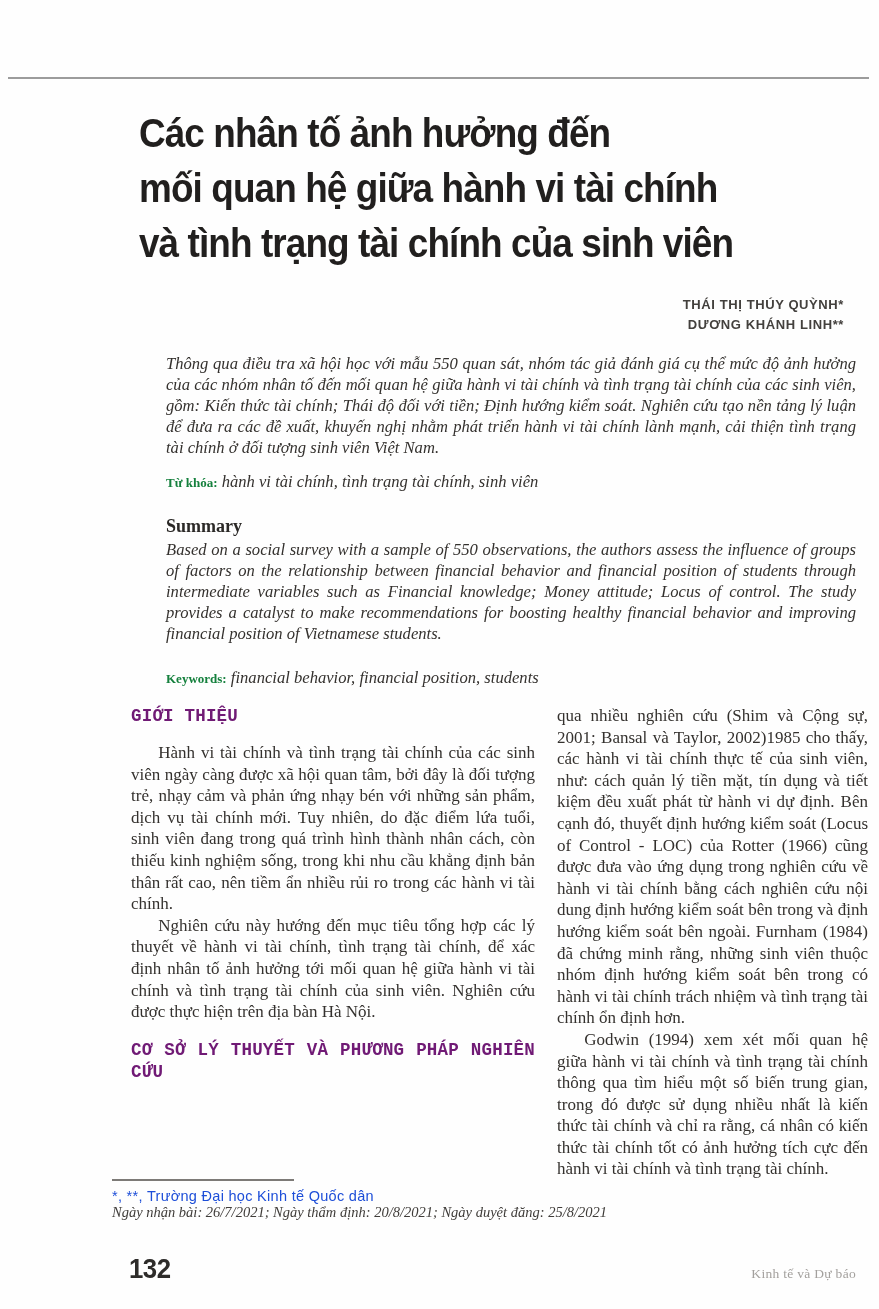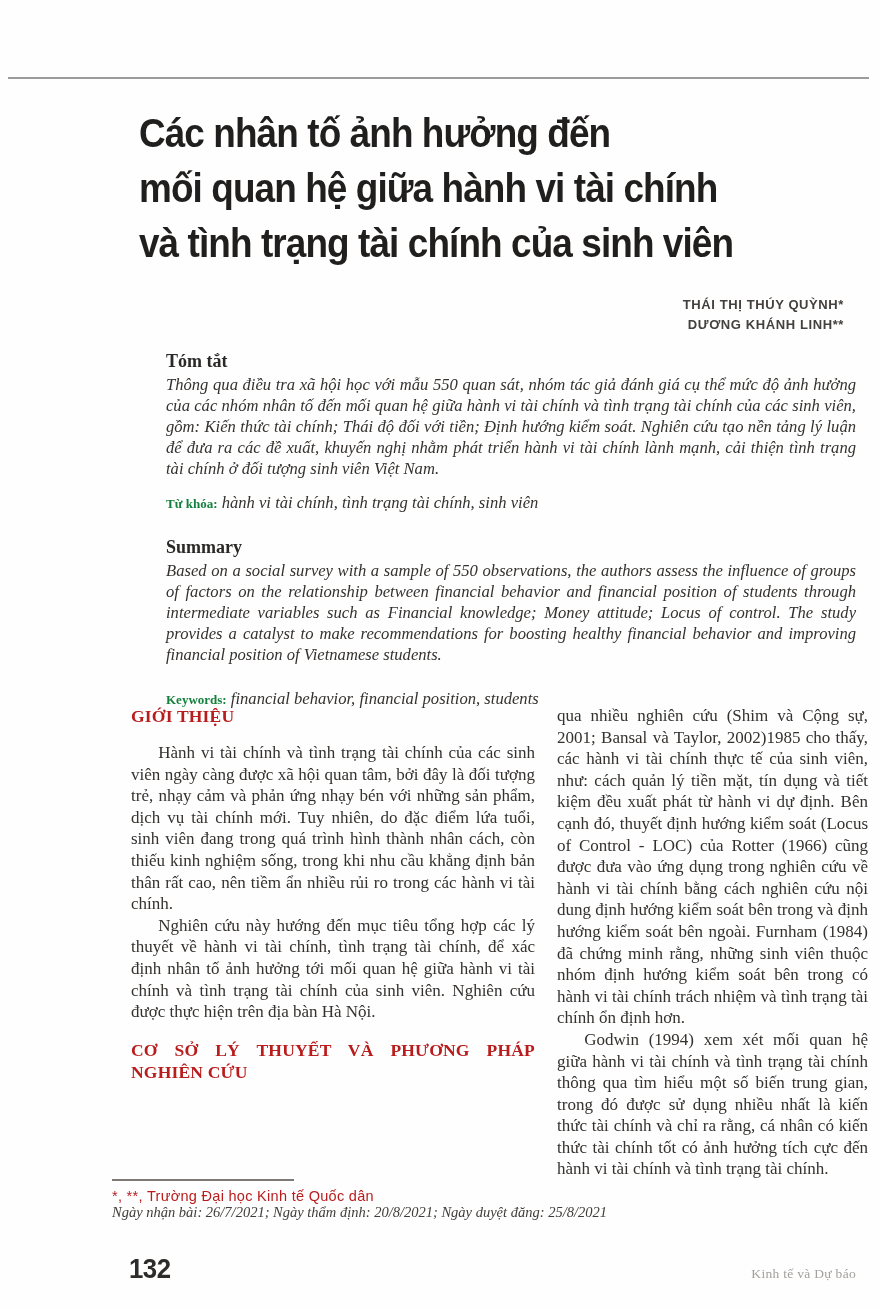--- a/index.html
+++ b/index.html
@@ -55,39 +55,39 @@
     position: absolute; top: 705px; left: 131px; width: 737px;
     display: flex; gap: 22px;
   }
   .col { font-size: 17px; line-height: 21.6px; text-align: justify; color: #34312e; }
   .col-left  { width: 404px; }
   .col-right { width: 311px; }
   .col p { text-align: justify; }
   .p-indent { text-indent: 1.6em; }
 
   .sec-heading {
-    font-family: Liberation Serif, serif;
+    font-family: Liberation Mono, monospace;
     font-weight: bold; font-size: 17.5px; line-height: 22px;
-    color: #b91c1c; letter-spacing: 0.2px;
+    color: #701a75; letter-spacing: 0.2px;
     margin-bottom: 15px; text-align: left;
   }
   .sec-heading.justified { text-align: justify; margin-top: 16px; margin-bottom: 13px; }
   .sub-heading {
     font-family: "Liberation Serif", serif;
     font-weight: bold; font-size: 17px; color: #2b2927;
     text-indent: 1.6em; margin-bottom: 2px;
   }
 
   .footnote {
     position: absolute; top: 1179px; left: 112px; width: 700px;
   }
   .footnote-rule { width: 182px; height: 2px; background: #7d7a77; margin-bottom: 7px; }
   .footnote-affil {
     font-family: "Liberation Sans", sans-serif;
-    font-size: 14.5px; color: #b91c1c; letter-spacing: 0.3px;
+    font-size: 14.5px; color: #1d4ed8; letter-spacing: 0.3px;
   }
   .footnote-dates {
     font-style: italic; font-size: 14.5px; color: #3f3c39; 
   }
 
   .page-number {
     position: absolute; left: 129px; top: 1253px;
     font-family: "Liberation Sans", sans-serif;
     font-weight: bold; font-size: 28px; color: #2e2c2a;
     letter-spacing: -0.5px; transform: scaleX(0.92); transform-origin: left top;
@@ -110,21 +110,20 @@
     <div>mối quan hệ giữa hành vi tài chính</div>
     <div>và tình trạng tài chính của sinh viên</div>
   </div>
 
   <div class="authors">
     <div>THÁI THỊ THÚY QUỲNH*</div>
     <div>DƯƠNG KHÁNH LINH**</div>
   </div>
 
   <div class="abstract-block">
-    <div class="abstract-heading">Tóm tắt</div>
     <p class="abstract-body">Thông qua điều tra xã hội học với mẫu 550 quan sát, nhóm tác giả đánh giá cụ thể mức độ ảnh hưởng của các nhóm nhân tố đến mối quan hệ giữa hành vi tài chính và tình trạng tài chính của các sinh viên, gồm: Kiến thức tài chính; Thái độ đối với tiền; Định hướng kiểm soát. Nghiên cứu tạo nền tảng lý luận để đưa ra các đề xuất, khuyến nghị nhằm phát triển hành vi tài chính lành mạnh, cải thiện tình trạng tài chính ở đối tượng sinh viên Việt Nam.</p>
 
     <p class="kw-line"><span class="kw-label">Từ khóa:</span>
       <span class="kw-body">hành vi tài chính, tình trạng tài chính, sinh viên</span></p>
 
     <div class="abstract-heading summary-gap">Summary</div>
     <p class="abstract-body">Based on a social survey with a sample of 550 observations, the authors assess the influence of groups of factors on the relationship between financial behavior and financial position of students through intermediate variables such as Financial knowledge; Money attitude; Locus of control. The study provides a catalyst to make recommendations for boosting healthy financial behavior and improving financial position of Vietnamese students.</p>
 
     <p class="kw-line summary-gap"><span class="kw-label">Keywords:</span>
       <span class="kw-body">financial behavior, financial position, students</span></p>

